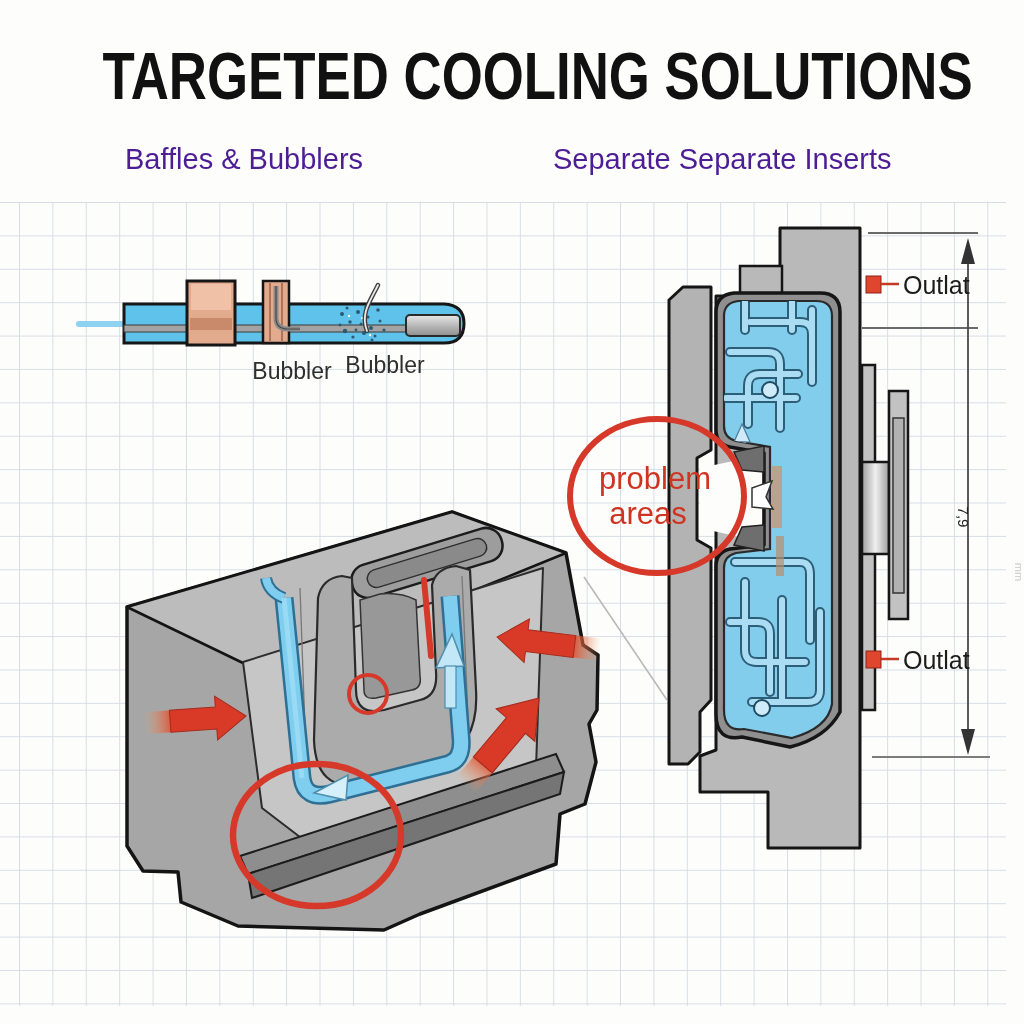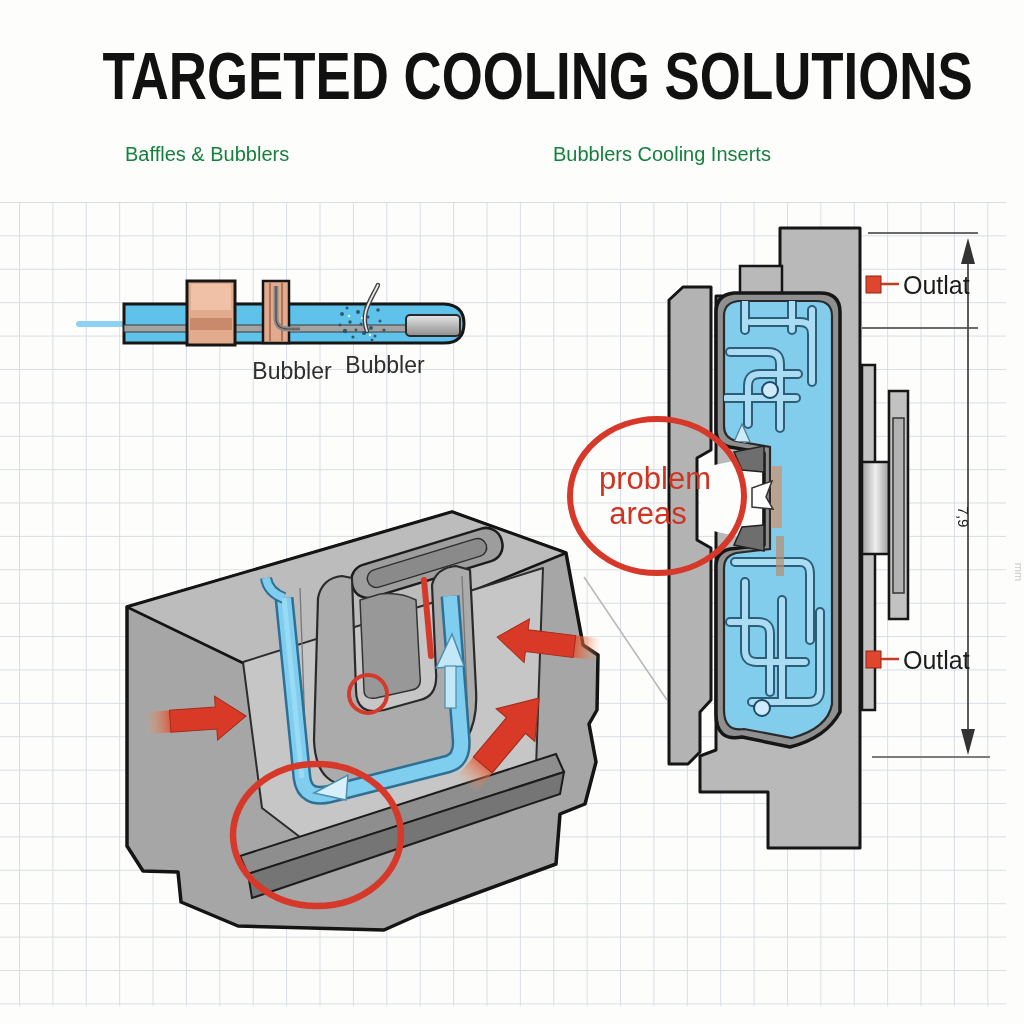--- a/index.html
+++ b/index.html
@@ -24,38 +24,38 @@
   .title{
     position:absolute;top:38px;left:0;width:1024px;
     text-align:center;
     font-weight:bold;font-size:66px;color:#111;
     letter-spacing:0px;
     transform:scaleX(0.8);
     white-space:nowrap;
   }
   .heading{
     position:absolute;top:143px;
-    font-size:20px;color:#15803d;
+    font-size:29px;color:#4c1d95;
     white-space:nowrap;
   }
   .heading.left{left:125px;}
   .heading.right{left:553px;}
   svg{position:absolute;left:0;top:0;}
   svg text{font-family:"Liberation Sans",sans-serif;}
 </style>
 </head>
 <body>
 
 <div class="canvas">
 
   <div class="grid"></div>
 
   <div class="title">TARGETED COOLING SOLUTIONS</div>
   <div class="heading left">Baffles &amp; Bubblers</div>
-  <div class="heading right">Bubblers Cooling Inserts</div>
+  <div class="heading right">Separate Separate Inserts</div>
 
   <svg width="1024" height="1024" viewBox="0 0 1024 1024">
     <defs>
       <linearGradient id="copperGrad" x1="0" y1="0" x2="0" y2="1">
         <stop offset="0" stop-color="#f4cab2"></stop>
         <stop offset="0.55" stop-color="#d99a7c"></stop>
         <stop offset="1" stop-color="#c4olin" stop-opacity="0"></stop>
         <stop offset="1" stop-color="#c2805f"></stop>
       </linearGradient>
       <linearGradient id="steelGrad" x1="0" y1="0" x2="0" y2="1">

